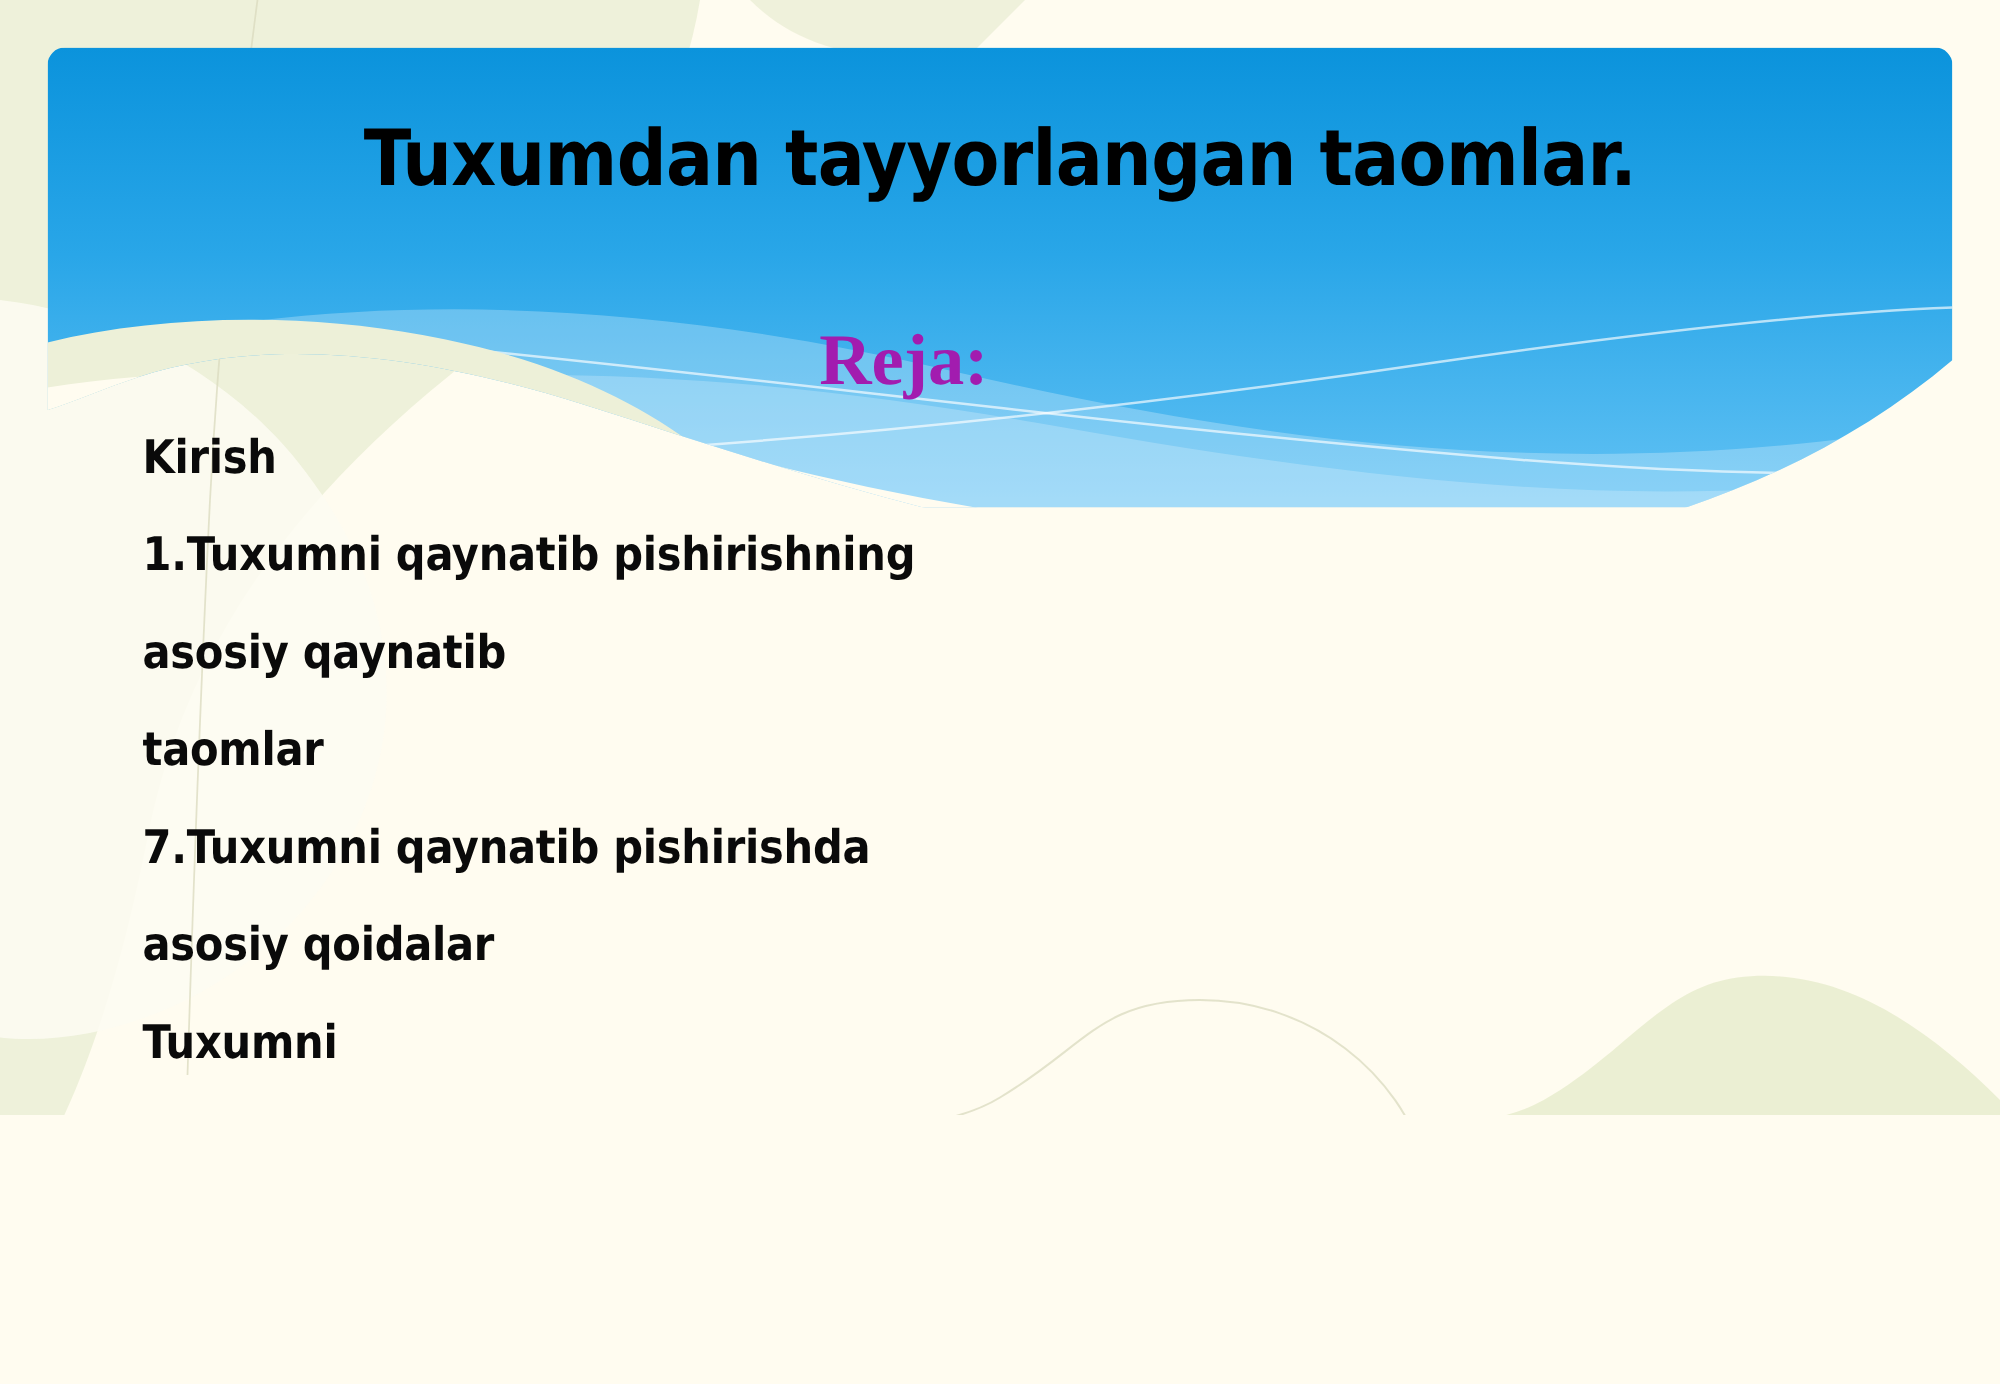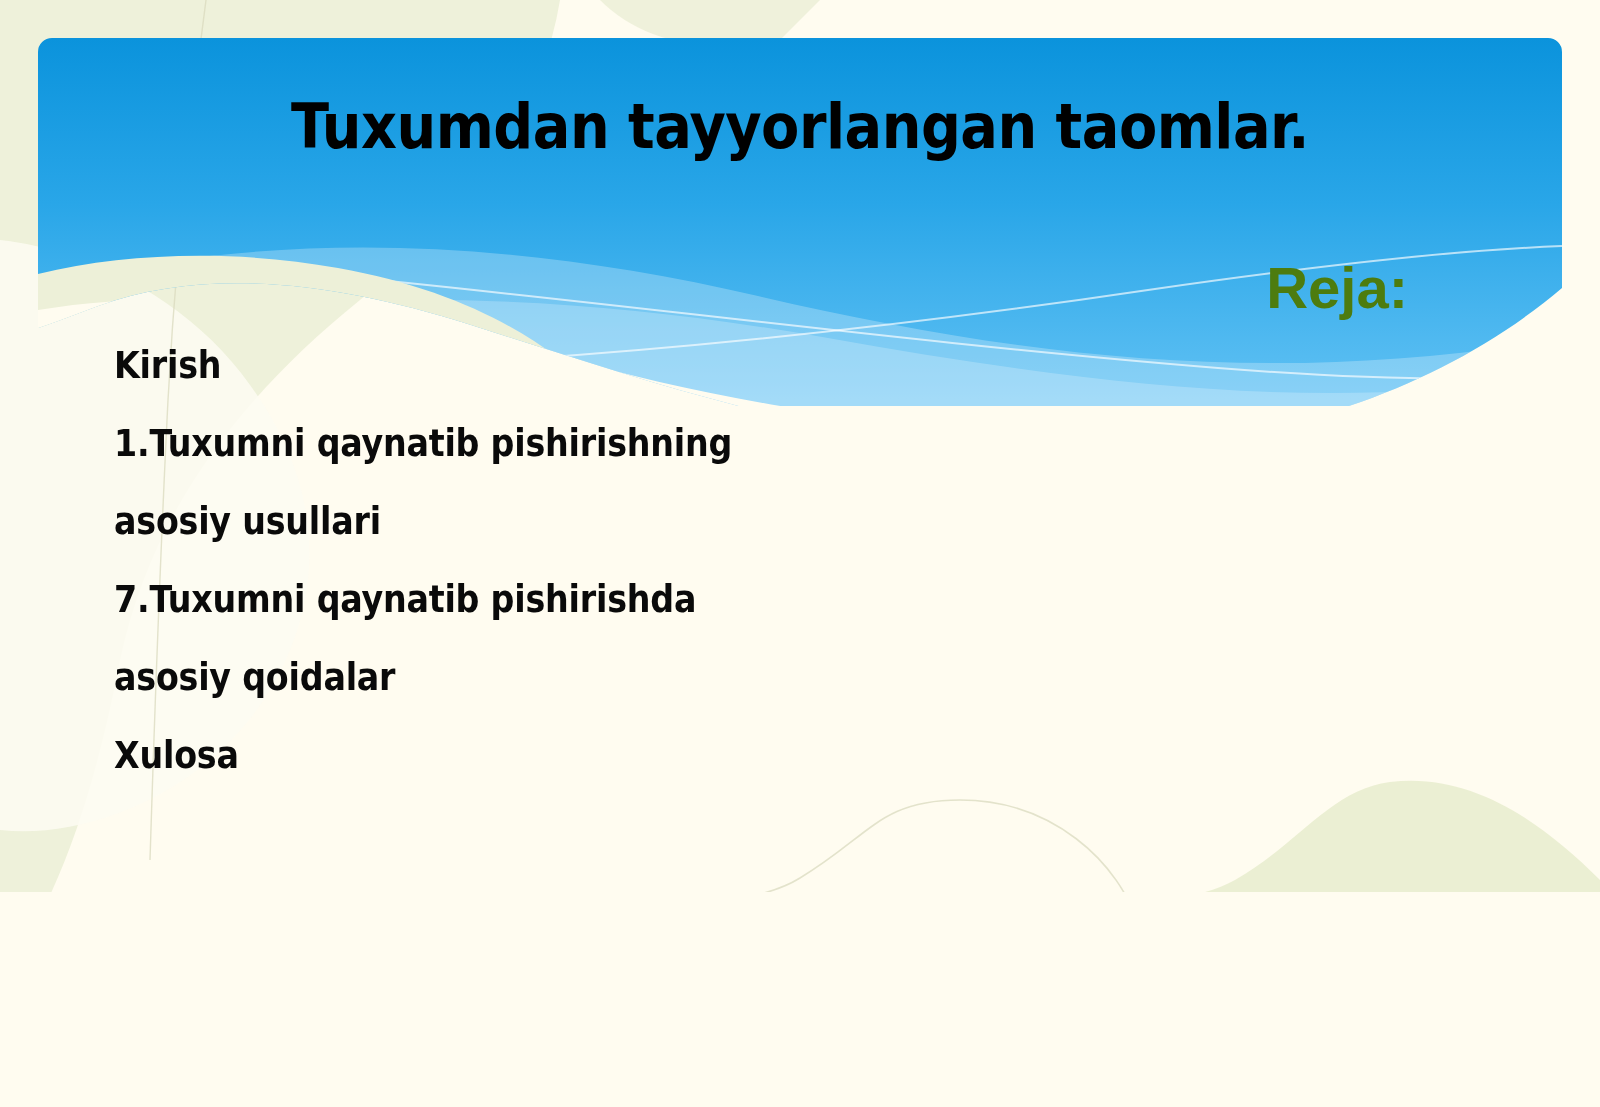--- a/index.html
+++ b/index.html
@@ -67,26 +67,26 @@
     white-space: nowrap;
   }
 
   
   #reja-heading {
     position: absolute;
     left: 38px;
     top: 253px;
     width: 1370px;
     z-index: 4;
-    text-align: right;
-    color: #4d7c0f;
+    text-align: center;
+    color: #a21caf;
     font-weight: bold;
     font-size: 58px;
     line-height: 70px;
-    font-family: Liberation Sans, sans-serif;
+    font-family: Liberation Serif, serif;
   }
 
   
   #body-block {
     position: absolute;
     left: 114px;
     top: 327px;
     width: 1260px;
     z-index: 4;
     color: #0a0a0a;
@@ -185,19 +185,20 @@
 
   <div id="title-block">
     <span class="tline">Tuxumdan tayyorlangan taomlar.</span>
   </div>
 
   <div id="reja-heading">Reja:</div>
 
   <div id="body-block">
     <span class="bline">Kirish</span>
     <span class="bline">1.Tuxumni qaynatib pishirishning</span>
-    <span class="bline">asosiy usullari</span>
+    <span class="bline">asosiy qaynatib</span>
+    <span class="bline">taomlar</span>
     <span class="bline">7.Tuxumni qaynatib pishirishda</span>
     <span class="bline">asosiy qoidalar</span>
-    <span class="bline">Xulosa</span>
+    <span class="bline">Tuxumni</span>
   </div>
 
 </div>
 
 </body></html>

